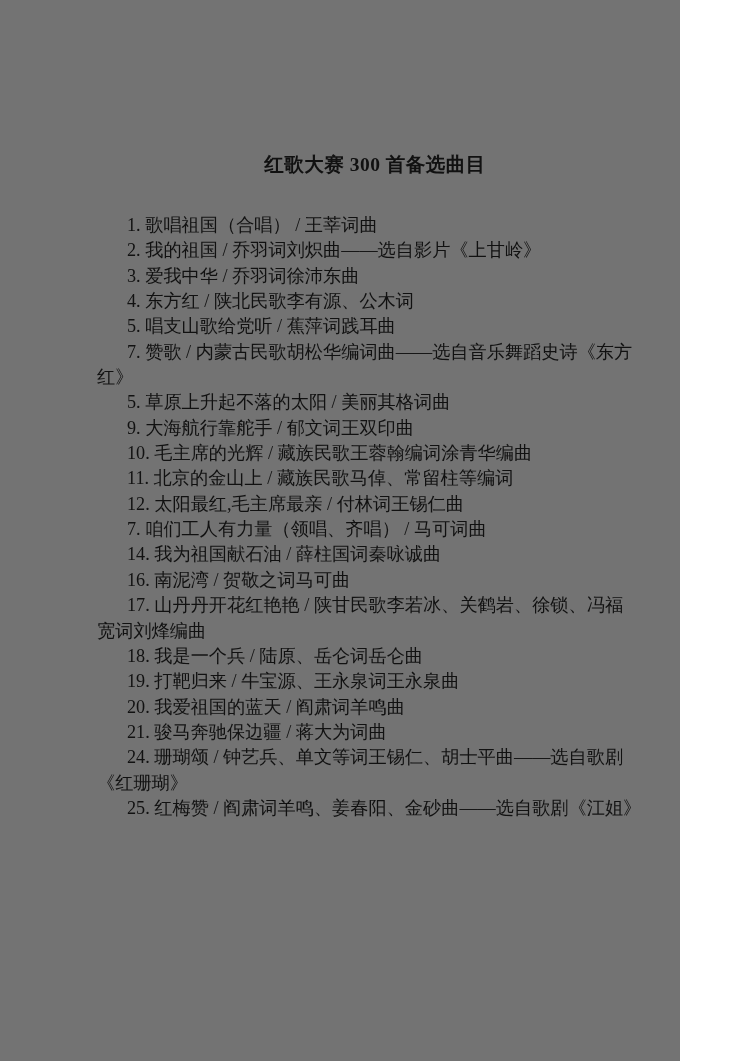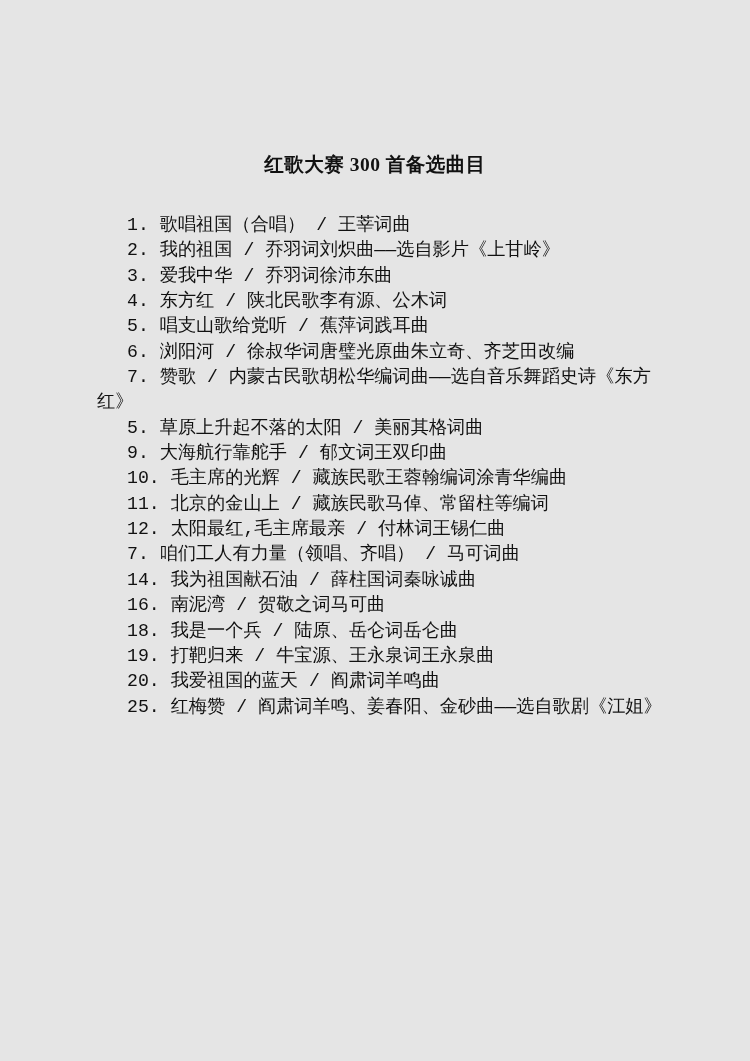--- a/index.html
+++ b/index.html
@@ -2,23 +2,23 @@
 <html><head>
 <meta charset="utf-8">
 <style>
   html, body {
     margin: 0;
     padding: 0;
     background: #ffffff;
   }
   .page {
     position: relative;
-    width: 750px;
+    width: 680px;
     height: 1061px;
-    background: #e5e5e5;
+    background: #737373;
     color: #111111;
     font-family: "Liberation Serif", "DejaVu Serif", serif;
     overflow: hidden;
   }
   .doc-title {
     position: absolute;
     top: 152px;
     left: 0;
     width: 750px;
     margin: 0;
@@ -35,43 +35,46 @@
     width: 582px;
     font-size: 18.2px;
     line-height: 25.35px;
   }
   .song-list p {
     margin: 0;
     padding: 0;
     text-indent: 30px;
     white-space: pre-wrap;
     word-break: break-all;
-    font-family: Liberation Mono, monospace;
   }
 </style>
 </head>
 <body>
 
 <div class="page">
   <h1 class="doc-title">红歌大赛 300 首备选曲目</h1>
   <div class="song-list">
       <p>1. 歌唱祖国（合唱） / 王莘词曲</p>
       <p>2. 我的祖国 / 乔羽词刘炽曲——选自影片《上甘岭》</p>
       <p>3. 爱我中华 / 乔羽词徐沛东曲</p>
       <p>4. 东方红 / 陕北民歌李有源、公木词</p>
       <p>5. 唱支山歌给党听 / 蕉萍词践耳曲</p>
-      <p>6. 浏阳河 / 徐叔华词唐璧光原曲朱立奇、齐芝田改编</p>
       <p>7. 赞歌 / 内蒙古民歌胡松华编词曲——选自音乐舞蹈史诗《东方
 红》</p>
       <p>5. 草原上升起不落的太阳 / 美丽其格词曲</p>
       <p>9. 大海航行靠舵手 / 郁文词王双印曲</p>
       <p>10. 毛主席的光辉 / 藏族民歌王蓉翰编词涂青华编曲</p>
       <p>11. 北京的金山上 / 藏族民歌马倬、常留柱等编词</p>
       <p>12. 太阳最红,毛主席最亲 / 付林词王锡仁曲</p>
       <p>7. 咱们工人有力量（领唱、齐唱） / 马可词曲</p>
       <p>14. 我为祖国献石油 / 薛柱国词秦咏诚曲</p>
       <p>16. 南泥湾 / 贺敬之词马可曲</p>
+      <p>17. 山丹丹开花红艳艳 / 陕甘民歌李若冰、关鹤岩、徐锁、冯福
+宽词刘烽编曲</p>
       <p>18. 我是一个兵 / 陆原、岳仑词岳仑曲</p>
       <p>19. 打靶归来 / 牛宝源、王永泉词王永泉曲</p>
       <p>20. 我爱祖国的蓝天 / 阎肃词羊鸣曲</p>
+      <p>21. 骏马奔驰保边疆 / 蒋大为词曲</p>
+      <p>24. 珊瑚颂 / 钟艺兵、单文等词王锡仁、胡士平曲——选自歌剧
+《红珊瑚》</p>
       <p>25. 红梅赞 / 阎肃词羊鸣、姜春阳、金砂曲——选自歌剧《江姐》</p>
     </div>
 </div>
 
 </body></html>

